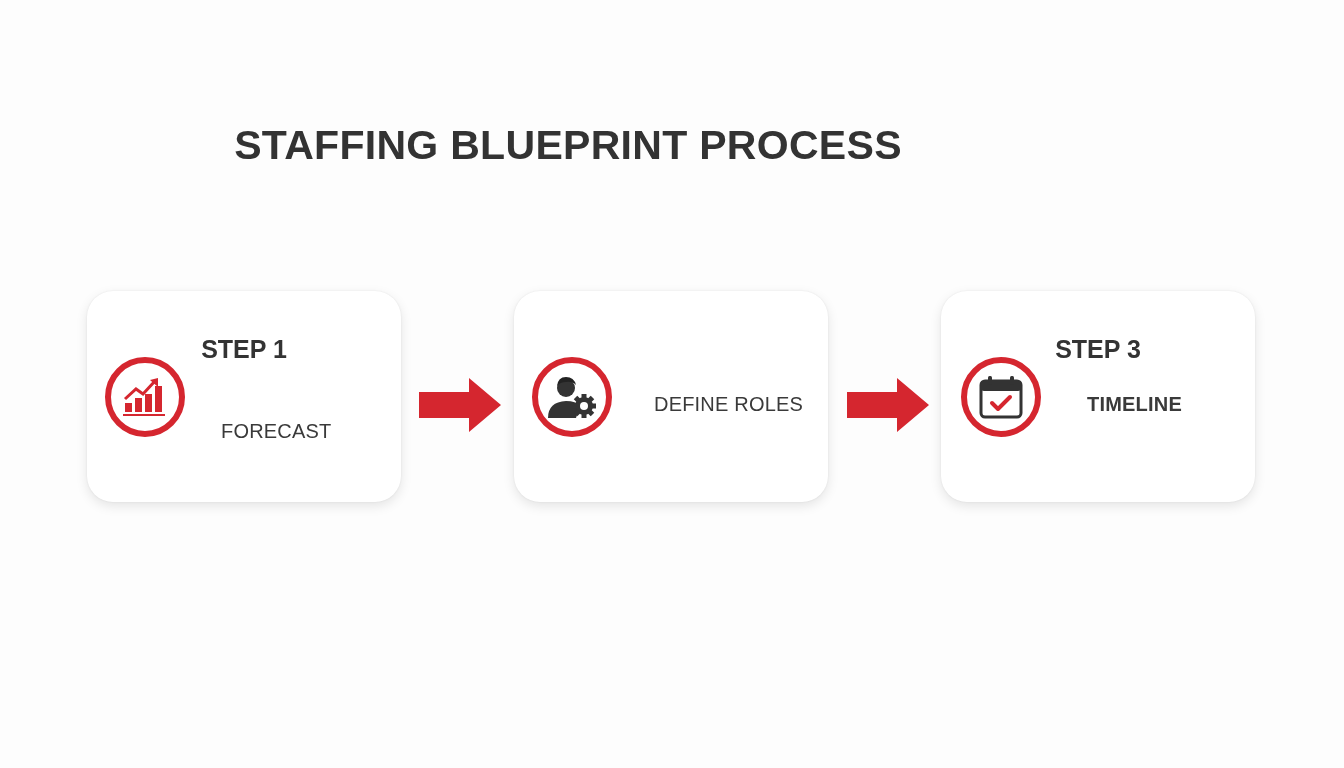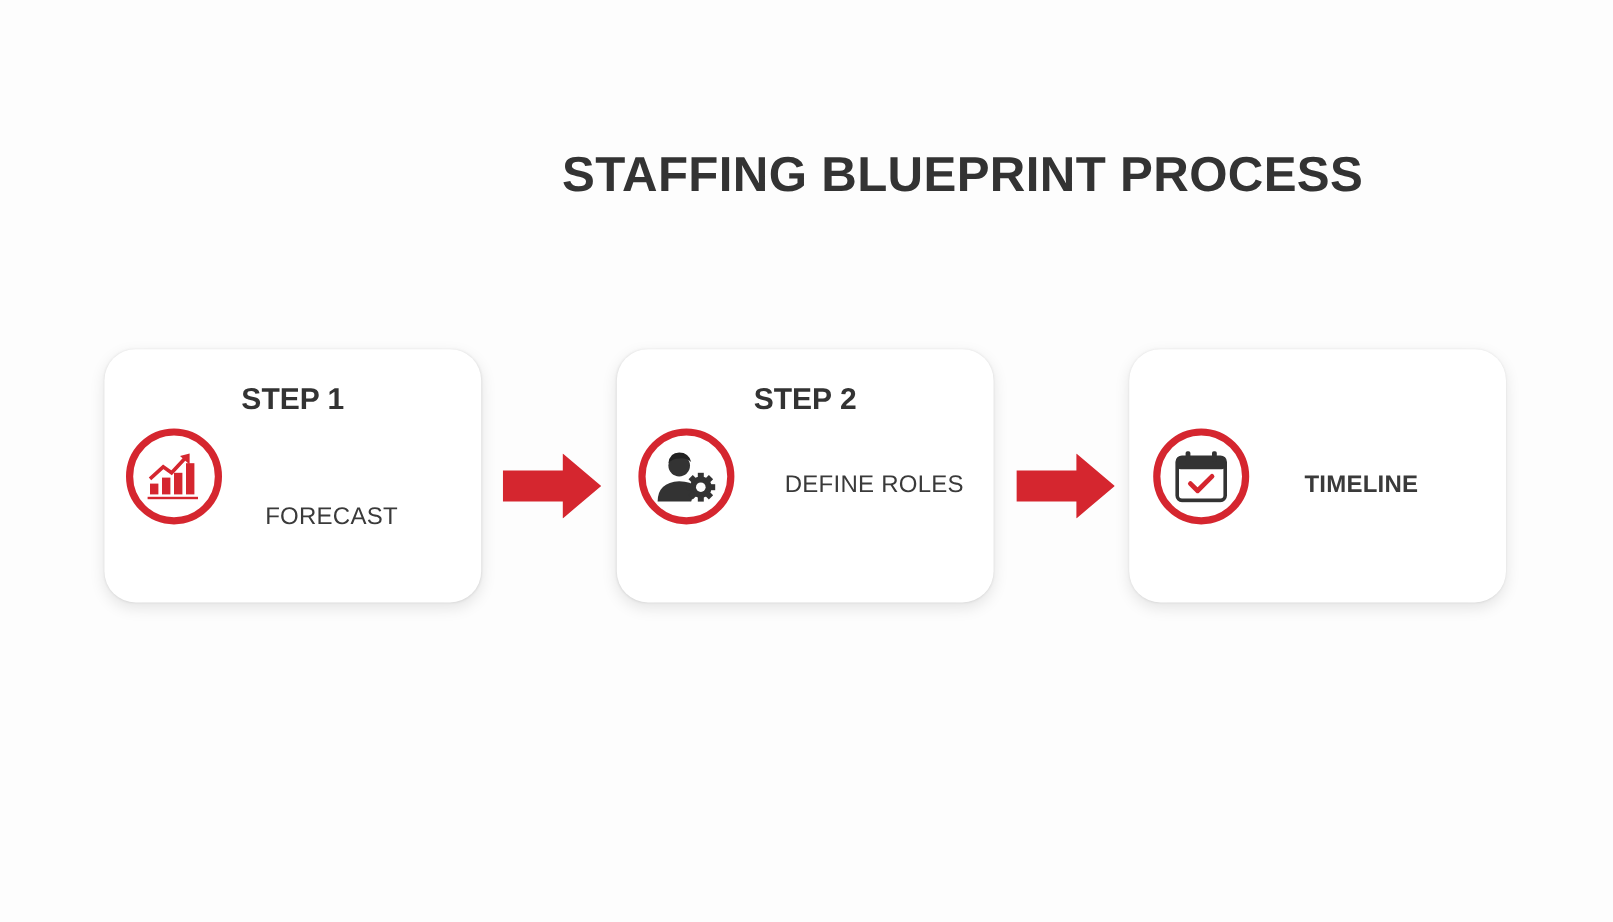--- a/index.html
+++ b/index.html
@@ -1,30 +1,30 @@
 <!DOCTYPE html>
 <html><head>
 <meta charset="utf-8">
 <style>
   html, body { margin:0; padding:0; }
   body {
     width:1344px; height:768px; background:#fdfdfd; position:relative; overflow:hidden;
     font-family:"Liberation Sans", "DejaVu Sans", sans-serif;
   }
   .title {
-    position:absolute; left:0; width:1136px; top:122px; text-align:right;
+    position:absolute; left:0; width:1136px; top:122px; text-align:center;
     font-size:41px; font-weight:bold; color:#333333; letter-spacing:0.3px;
   }
   .card {
     position:absolute; top:291px; width:314px; height:211px;
     background:#ffffff; border-radius:26px;
     box-shadow:0 4px 12px rgba(0,0,0,0.10), 0 0 2px rgba(0,0,0,0.08);
   }
   .card .step {
-    position:absolute; top:28px; left:0; width:100%; text-align:center;
+    position:absolute; top:44px; left:0; width:100%; text-align:center;
     font-size:25px; font-weight:bold; color:#333333;
   }
   .card .icon-ring {
     position:absolute; top:66px; left:18px; width:80px; height:80px;
     border:6px solid #d5262f; border-radius:50%; box-sizing:border-box;
     display:flex; align-items:center; justify-content:center; background:#fff;
   }
   .card .label {
     position:absolute; top:102px; font-size:20px; color:#3a3a3a; letter-spacing:0.2px;
   }
@@ -49,21 +49,20 @@
     </svg>
   </div>
   <div class="label" style="left:134px;margin-top:27px;">FORECAST</div>
 </div>
 
 <svg class="arrow" style="left:419px;" viewBox="0 0 82 54">
   <polygon points="0,14 50,14 50,0 82,27 50,54 50,40 0,40" fill="#d5262f"></polygon>
 </svg>
 
 <div class="card" style="left:514px;">
-  <div class="step">STEP 2</div>
   <div class="icon-ring">
     <svg width="52" height="46" viewBox="0 0 52 46">
       <circle cx="20" cy="14" r="9" fill="#333"></circle>
       <path d="M11,12 Q12,3 20,3 Q28,3 30,11 Q26,7 20,8 Q14,8 11,12 Z" fill="#222"></path>
       <path d="M2,44 Q2,28 20,27 Q30,27 34,32 L30,44 Z" fill="#333"></path>
       <g transform="translate(38,32)">
         <circle r="9" fill="#333"></circle>
         <g fill="#333">
           <rect x="-2.5" y="-12" width="5" height="5"></rect>
           <rect x="-2.5" y="7" width="5" height="5"></rect>
@@ -79,20 +78,21 @@
     </svg>
   </div>
   <div class="label" style="left:140px;text-align:right;">DEFINE ROLES</div>
 </div>
 
 <svg class="arrow" style="left:847px;" viewBox="0 0 82 54">
   <polygon points="0,14 50,14 50,0 82,27 50,54 50,40 0,40" fill="#d5262f"></polygon>
 </svg>
 
 <div class="card" style="left:941px;">
+  <div class="step">STEP 3</div>
   <div class="icon-ring" style="left:20px;">
     <svg width="46" height="44" viewBox="0 0 46 44">
       <rect x="3" y="6" width="40" height="36" rx="4" fill="none" stroke="#333" stroke-width="3"></rect>
       <rect x="3" y="6" width="40" height="10" rx="3" fill="#333"></rect>
       <rect x="10" y="1" width="4" height="9" rx="1.5" fill="#333"></rect>
       <rect x="32" y="1" width="4" height="9" rx="1.5" fill="#333"></rect>
       <polyline points="14,28 20,34 32,22" fill="none" stroke="#d5262f" stroke-width="4" stroke-linecap="round" stroke-linejoin="round"></polyline>
     </svg>
   </div>
   <div class="label" style="left:146px;font-weight:bold;">TIMELINE</div>

